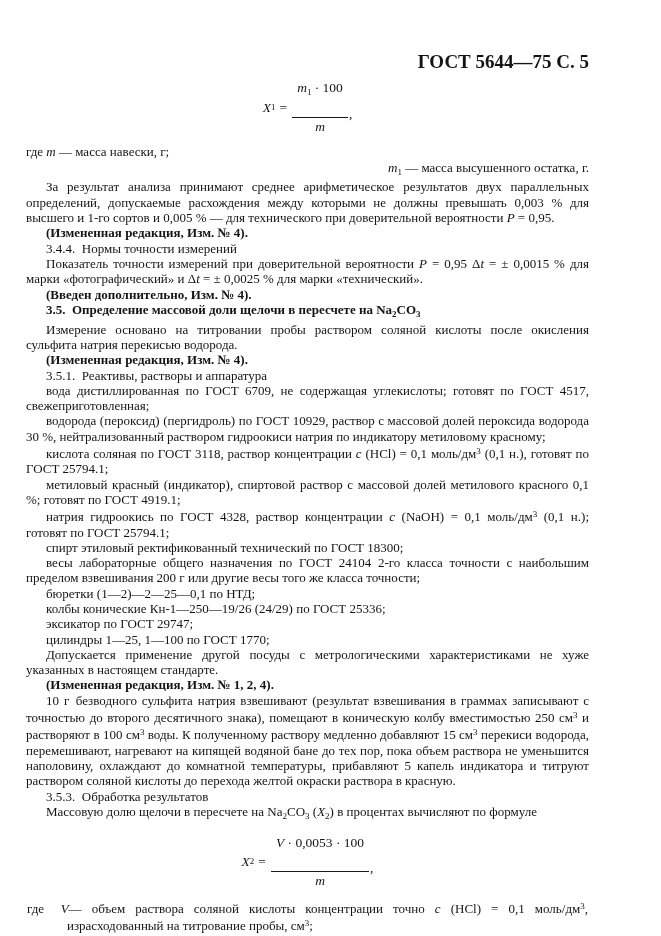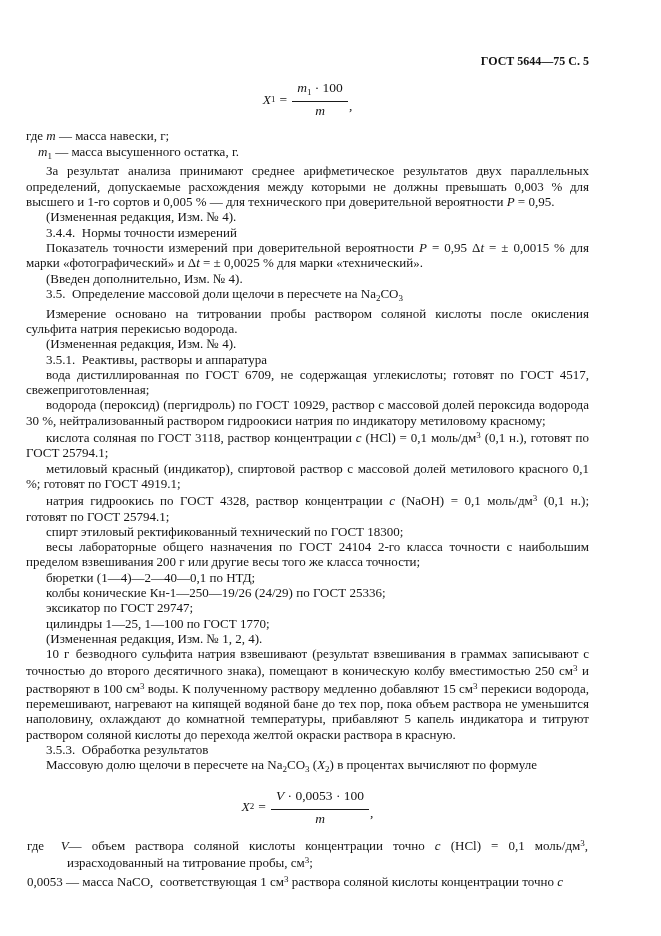--- a/index.html
+++ b/index.html
@@ -3,43 +3,43 @@
 <meta charset="utf-8">
 <style>
   html,body { margin:0; padding:0; background:#ffffff; }
   body {
     width:661px; height:936px; overflow:hidden;
     font-family:"Liberation Serif", serif;
     font-size:13px; line-height:15.3px; color:#141414;
   }
   .page { padding:54px 72px 0 26px; }
   .doc-header {
-    text-align:right; font-weight:bold; font-size:12px;
+    text-align:right; font-weight:bold; font-size:19px;
     margin:0 0 8px 0;
   }
   p.para { margin:0; text-align:justify; text-indent:20px; }
-  p.para.bold { font-weight:normal; }
+  p.para.bold { font-weight:bold; }
   .r-i { font-style:italic; }
   .r-sub { font-size:9px; vertical-align:-2.5px; }
   .r-sup { font-size:9px; vertical-align:4px; }
   
   .formula {
     display:flex; justify-content:center; align-items:center;
     margin:11px 0 10px 0; font-size:13.5px;
   }
   .f-var { font-style:italic; }
   .f-sub { font-size:9px; vertical-align:-2.5px; }
   .f-eq { margin:0 4px; }
   .frac { display:inline-flex; flex-direction:column; align-items:center; margin:0 1px; }
-  .frac .num { padding:0 5px 1px 5px; border-bottom:1.2px solid #1a1a1a; text-align:center; }
+  .frac .num { padding:0 5px 17px 5px; border-bottom:1.2px solid #1a1a1a; text-align:center; }
   .frac .den { padding-top:1px; text-align:center; }
   .f-trail { align-self:center; margin-top:12px; }
   
   .w1 { margin:0; text-indent:0; }
-  .w1b { margin-left:12px; }
+  .w1b { margin-left:22px;text-align:right; }
   .w2 { margin:1px; padding-left:40px; text-indent:-40px; text-align:justify; }
 </style>
 </head>
 <body>
 
 <div class="page">
 
   <div class="doc-header">
     <span>ГОСТ 5644—75 С. 5</span>
   </div>
@@ -70,24 +70,25 @@
       <p class="para"><span>Измерение основано на титровании пробы раствором соляной кислоты после окисления сульфита натрия перекисью водорода.</span></p>
       <p class="para bold"><span>(Измененная редакция, Изм. № 4).</span></p>
       <p class="para"><span>3.5.1. Реактивы, растворы и аппаратура</span></p>
       <p class="para"><span>вода дистиллированная по ГОСТ 6709, не содержащая углекислоты; готовят по ГОСТ 4517, свежеприготовленная;</span></p>
       <p class="para"><span>водорода (пероксид) (пергидроль) по ГОСТ 10929, раствор с массовой долей пероксида водорода 30 %, нейтрализованный раствором гидроокиси натрия по индикатору метиловому красному;</span></p>
       <p class="para"><span>кислота соляная по ГОСТ 3118, раствор концентрации </span><span class="r-i">с</span><span> (HCl) = 0,1 моль/дм</span><span class="r-sup">3</span><span> (0,1 н.), готовят по ГОСТ 25794.1;</span></p>
       <p class="para"><span>метиловый красный (индикатор), спиртовой раствор с массовой долей метилового красного 0,1 %; готовят по ГОСТ 4919.1;</span></p>
       <p class="para"><span>натрия гидроокись по ГОСТ 4328, раствор концентрации </span><span class="r-i">с</span><span> (NaOH) = 0,1 моль/дм</span><span class="r-sup">3</span><span> (0,1 н.); готовят по ГОСТ 25794.1;</span></p>
       <p class="para"><span>спирт этиловый ректификованный технический по ГОСТ 18300;</span></p>
       <p class="para"><span>весы лабораторные общего назначения по ГОСТ 24104 2-го класса точности с наибольшим пределом взвешивания 200 г или другие весы того же класса точности;</span></p>
-      <p class="para"><span>бюретки (1—4)—2—40—0,1 по НТД;</span></p>
+      <p class="para"><span>бюретки (1—2)—2—25—0,1 по НТД;</span></p>
       <p class="para"><span>колбы конические Кн-1—250—19/26 (24/29) по ГОСТ 25336;</span></p>
       <p class="para"><span>эксикатор по ГОСТ 29747;</span></p>
       <p class="para"><span>цилиндры 1—25, 1—100 по ГОСТ 1770;</span></p>
+      <p class="para"><span>Допускается применение другой посуды с метрологическими характеристиками не хуже указанных в настоящем стандарте.</span></p>
       <p class="para bold"><span>(Измененная редакция, Изм. № 1, 2, 4).</span></p>
       <p class="para"><span>10 г безводного сульфита натрия взвешивают (результат взвешивания в граммах записывают с точностью до второго десятичного знака), помещают в коническую колбу вместимостью 250 см</span><span class="r-sup">3</span><span> и растворяют в 100 см</span><span class="r-sup">3</span><span> воды. К полученному раствору медленно добавляют 15 см</span><span class="r-sup">3</span><span> перекиси водорода, перемешивают, нагревают на кипящей водяной бане до тех пор, пока объем раствора не уменьшится наполовину, охлаждают до комнатной температуры, прибавляют 5 капель индикатора и титруют раствором соляной кислоты до перехода желтой окраски раствора в красную.</span></p>
       <p class="para"><span>3.5.3. Обработка результатов</span></p>
       <p class="para"><span>Массовую долю щелочи в пересчете на Na</span><span class="r-sub">2</span><span>CO</span><span class="r-sub">3</span><span> (</span><span class="r-i">X</span><span class="r-sub">2</span><span>) в процентах вычисляют по формуле</span></p>
     </div>
 
   <div class="formula">
     <span class="f-var">X</span>
       <span class="f-sub">2</span>
     <span class="f-eq">=</span>

